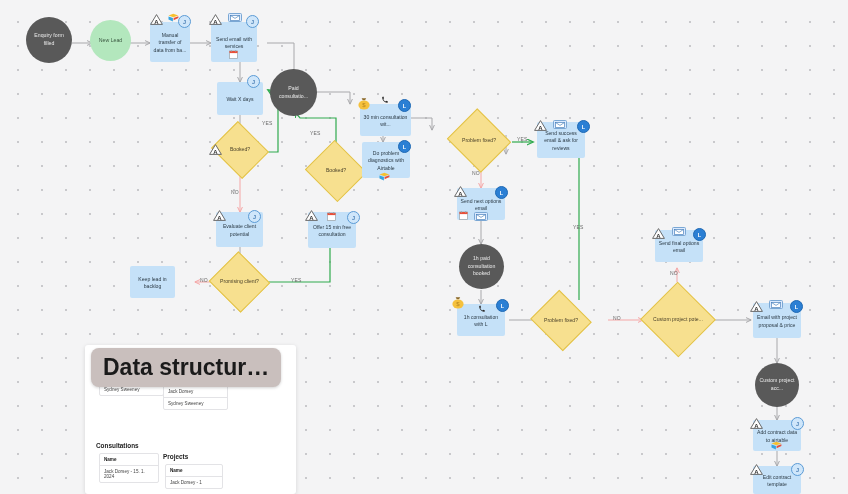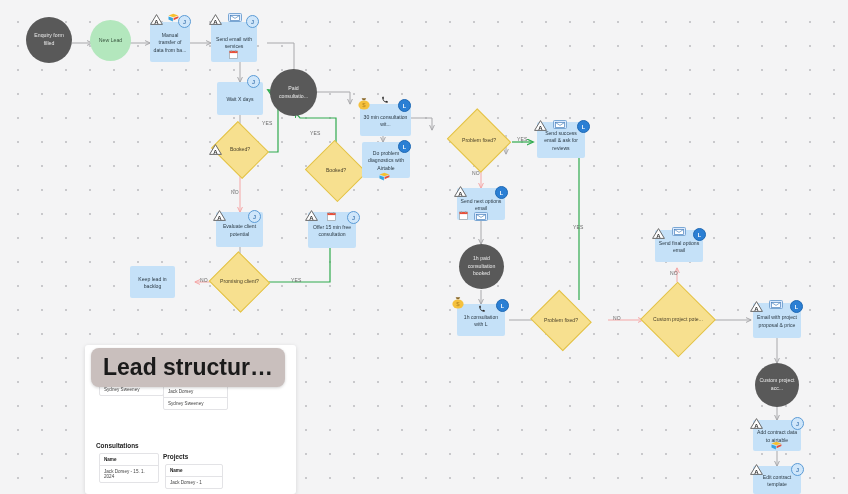--- a/index.html
+++ b/index.html
@@ -478,13 +478,13 @@
     <div class="prow">Jack Dorsey - 15. 1. 2024</div>
   </div>
 
   <div class="ptitle" style="left:78px;top:108px">Projects</div>
   <div class="ptbl" style="left:80px;top:119px;width:58px">
     <div class="prow hdr">Name</div>
     <div class="prow">Jack Dorsey - 1</div>
   </div>
 </div>
 
-<div id="tooltip">Lead structur…</div>
+<div id="tooltip">Data structur…</div>
 
 </body></html>

